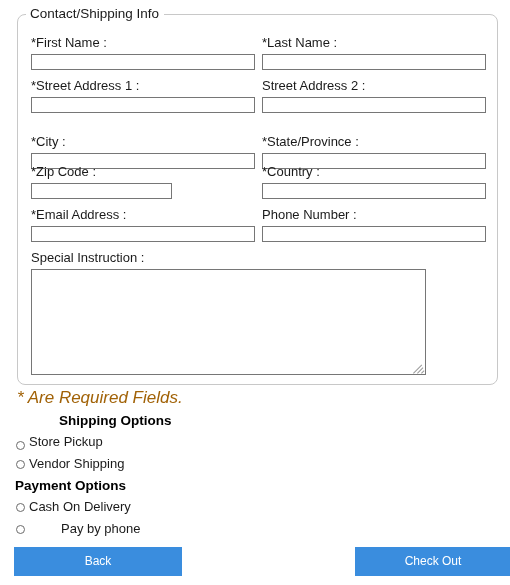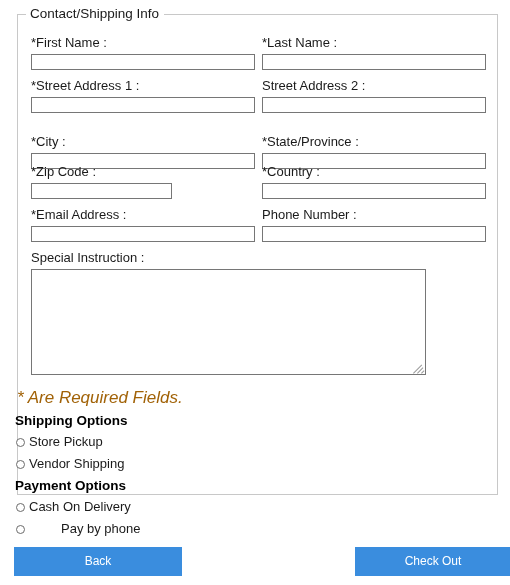--- a/index.html
+++ b/index.html
@@ -15,24 +15,24 @@
     color: #1a1a1a;
     overflow: hidden;
   }
 
   
   .fieldset {
     position: absolute;
     left: 17px;
     top: 14px;
     width: 481px;
-    height: 481px;
+    height: 371px;
     box-sizing: border-box;
     border: 1px solid #c8c8c8;
-    border-radius: 0;
+    border-radius: 8px;
   }
   .legend {
     position: absolute;
     left: 8px;
     top: -9px;
     background: #ffffff;
     padding: 0 5px 0 4px;
     font-size: 13.5px;
     line-height: 16px;
     color: #1a1a1a;
@@ -138,21 +138,21 @@
   }
   .section-heading {
     position: absolute;
     left: 15px;
     font-size: 13.5px;
     font-weight: bold;
     line-height: 18px;
     color: #000000;
     white-space: nowrap;
   }
-  .h-shipping { top: 412px; }
+  .h-shipping { top: 412px; margin-left: 44px; }
   .h-payment  { top: 477px; }
 
   .radio-row {
     position: absolute;
     left: 16px;
     display: flex;
     align-items: center;
     font-size: 13px;
     line-height: 16px;
     color: #1a1a1a;
@@ -161,21 +161,21 @@
   .radio-row .radio-mark {
     width: 9px;
     height: 9px;
     box-sizing: border-box;
     border: 1px solid #6b6b6b;
     border-radius: 50%;
     background: #ffffff;
     margin-right: 4px;
     flex: none;
   }
-  .sr1 { top: 434px; }
+  .sr1 { top: 434px; align-items: flex-end; }
   .sr2 { top: 456px; }
   .pr1 { top: 499px; }
   .pr2 { top: 521px; gap: 32px; }
 
   
   .btn {
     position: absolute;
     box-sizing: border-box;
     height: 29px;
     border: none;

